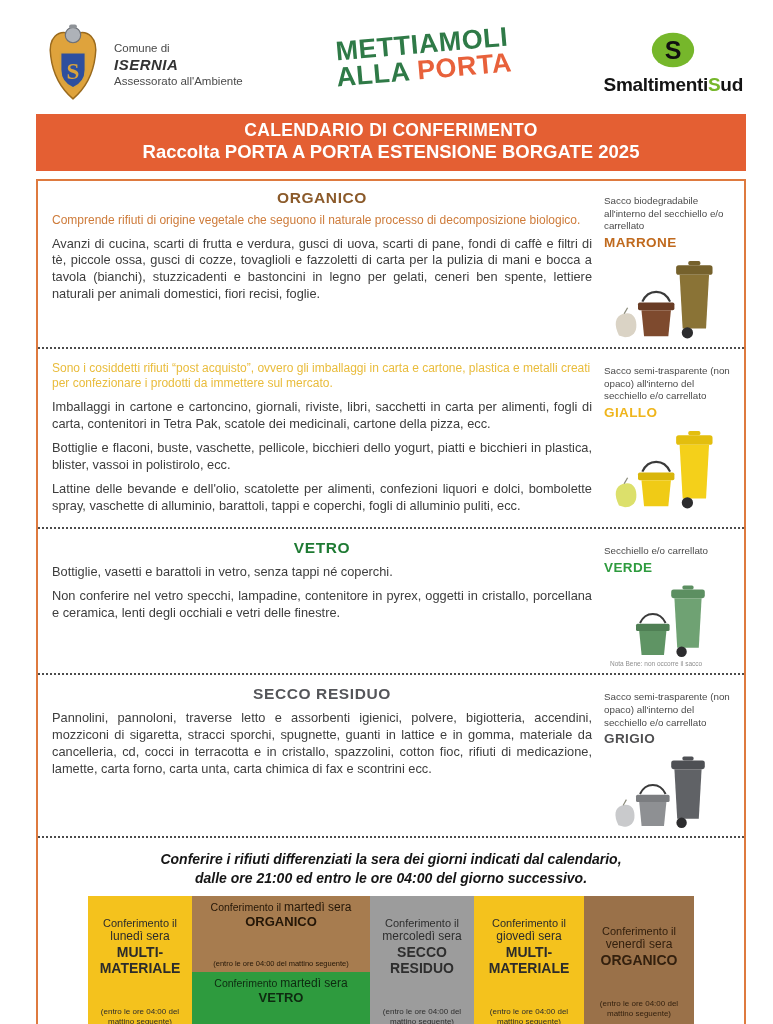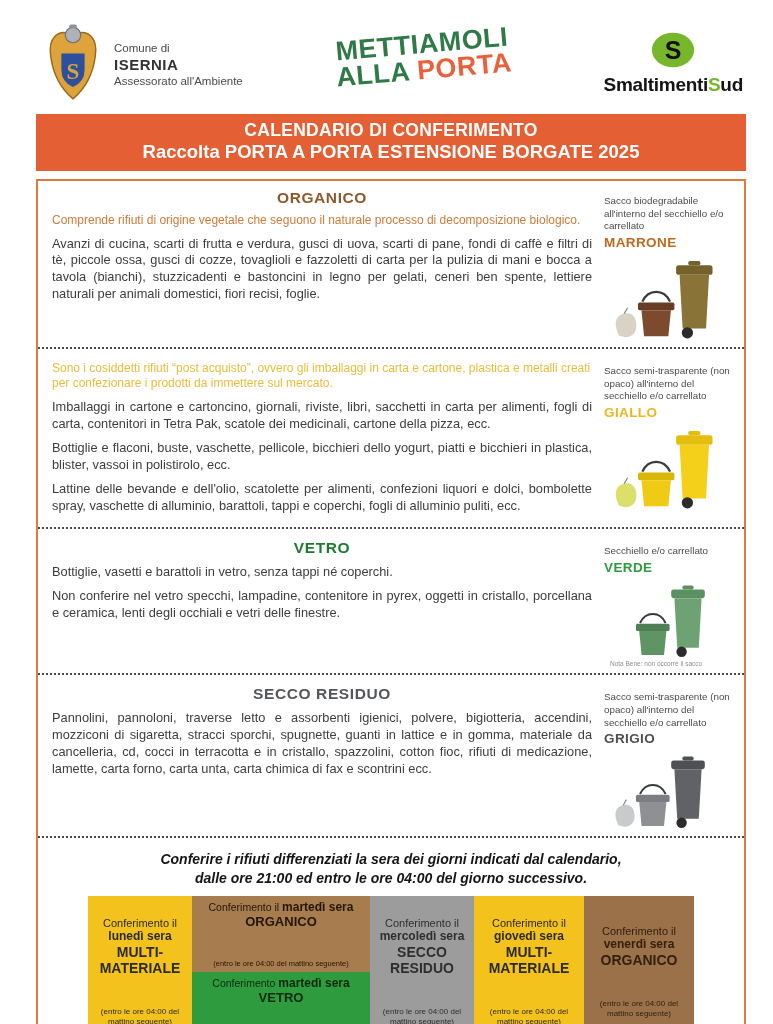--- a/index.html
+++ b/index.html
@@ -5,21 +5,21 @@
   html,body{margin:0;padding:0;background:#fff;}
   .page{width:773px;height:1024px;margin:0 auto;background:#fff;position:relative;
         font-family:"Liberation Sans",sans-serif;color:#3d3d3d;overflow:hidden;}
 
   
   .hdr{display:flex;justify-content:space-between;align-items:flex-start;
        padding:22px 30px 0 44px;height:112px;box-sizing:border-box;}
   .hdr-left{display:flex;gap:12px;align-items:center;}
   .muni{line-height:1.25;}
   .muni-l1,.muni-l3{font-size:11.5px;color:#4a4a4a;}
-  .muni-l2{font-size:15px;font-weight:bold;color:#333;letter-spacing:.5px;}
+  .muni-l2{font-size:15px;font-weight:bold;color:#333;letter-spacing:.5px;font-style:italic;}
   .hdr-center{margin-top:10px;transform:rotate(-5deg);text-align:center;line-height:.95;}
   .camp-l1,.camp-l2{font-size:27px;font-weight:bold;color:#2F7A47;letter-spacing:.5px;}
   .camp-accent{color:#E8613B;}
   .hdr-right{text-align:center;margin-top:8px;}
   .smalt{font-size:19px;font-weight:bold;color:#141414;letter-spacing:-.3px;}
   .smalt .grn{color:#76B72B;}
 
   
   .banner{margin:2px 27px 0 36px;background:#E45F33;color:#fff;text-align:center;
           padding:6px 0 8px;}
@@ -68,21 +68,21 @@
 
   
   .sched{display:flex;width:606px;margin:4px auto 0;align-items:stretch;}
   .cell{box-sizing:border-box;display:flex;flex-direction:column;justify-content:center;
         align-items:center;text-align:center;padding:6px;}
   .tall{width:104px;min-height:122px;}
   .w110{width:110px;}
   .col-split{width:178px;display:flex;flex-direction:column;min-height:122px;}
   .half{flex:1;padding:4px 6px;}
   .pref{font-size:11px;}
-  .day{font-size:12px;font-weight:bold;}
+  .day{font-size:12px;font-weight:normal;}
   .mat{font-size:14px;font-weight:bold;line-height:1.12;margin:2px 16px;}
   .nt{font-size:8px;line-height:1.3;margin-top:28px;}
   .half .line1{font-size:10.5px;}
   .half .mat{font-size:13px;margin:1px 0;}
   .half .nt{font-size:7.5px;}
   .bg-yellow{background:#F4C21D;color:#2b2b2b;}
   .bg-brown{background:#A77C4F;color:#241607;}
   .bg-green{background:#2E9B3E;color:#0e2a10;}
   .bg-gray{background:#9C9C9C;color:#2e2e2e;}
   .bg-brown2{background:#9A7149;color:#33200e;}

